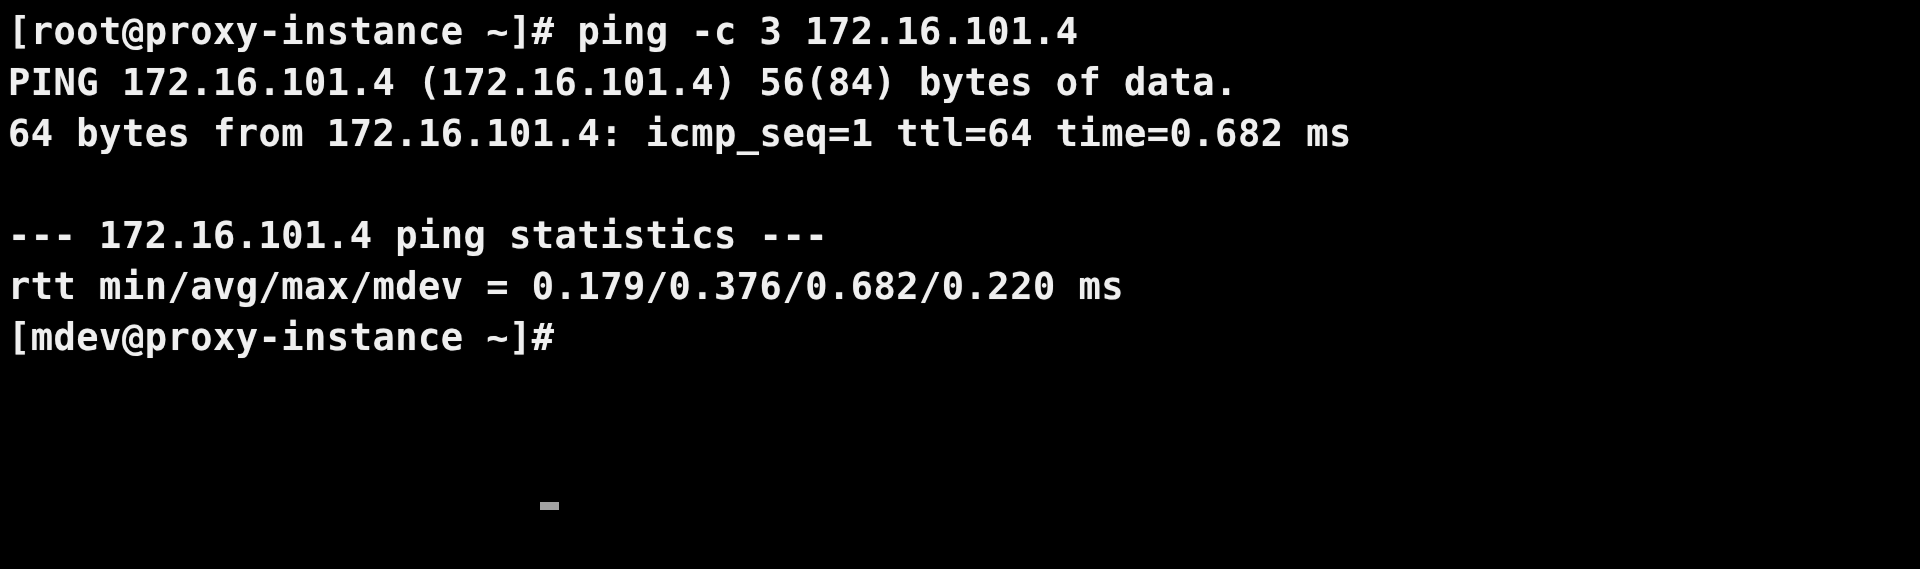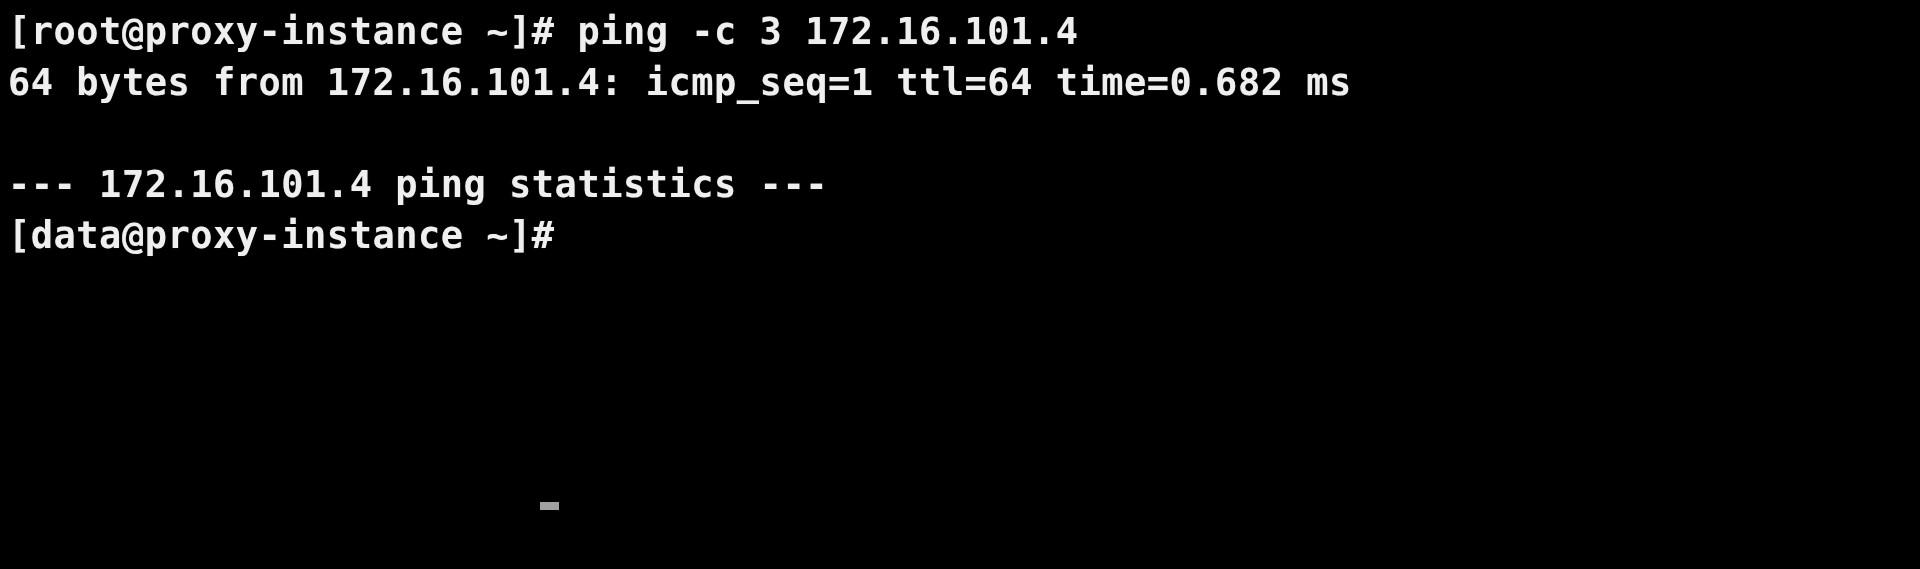--- a/index.html
+++ b/index.html
@@ -50,20 +50,22 @@
     background: #bdbdbd;
     opacity: 0.85;
   }
 </style>
 </head>
 <body>
 
 <div id="terminal">
 
   <div class="line">[root@proxy-instance ~]# ping -c 3 172.16.101.4</div>
+  <div class="line">PING 172.16.101.4 (172.16.101.4) 56(84) bytes of data.</div>
   <div class="line">64 bytes from 172.16.101.4: icmp_seq=1 ttl=64 time=0.682 ms</div>
   <div class="line blank"></div>
   <div class="line">--- 172.16.101.4 ping statistics ---</div>
-  <div class="line prompt-line">[data@proxy-instance ~]#</div>
+  <div class="line">rtt min/avg/max/mdev = 0.179/0.376/0.682/0.220 ms</div>
+  <div class="line prompt-line">[mdev@proxy-instance ~]#</div>
 
   <div class="cursor"></div>
 
 </div>
 
 </body></html>

